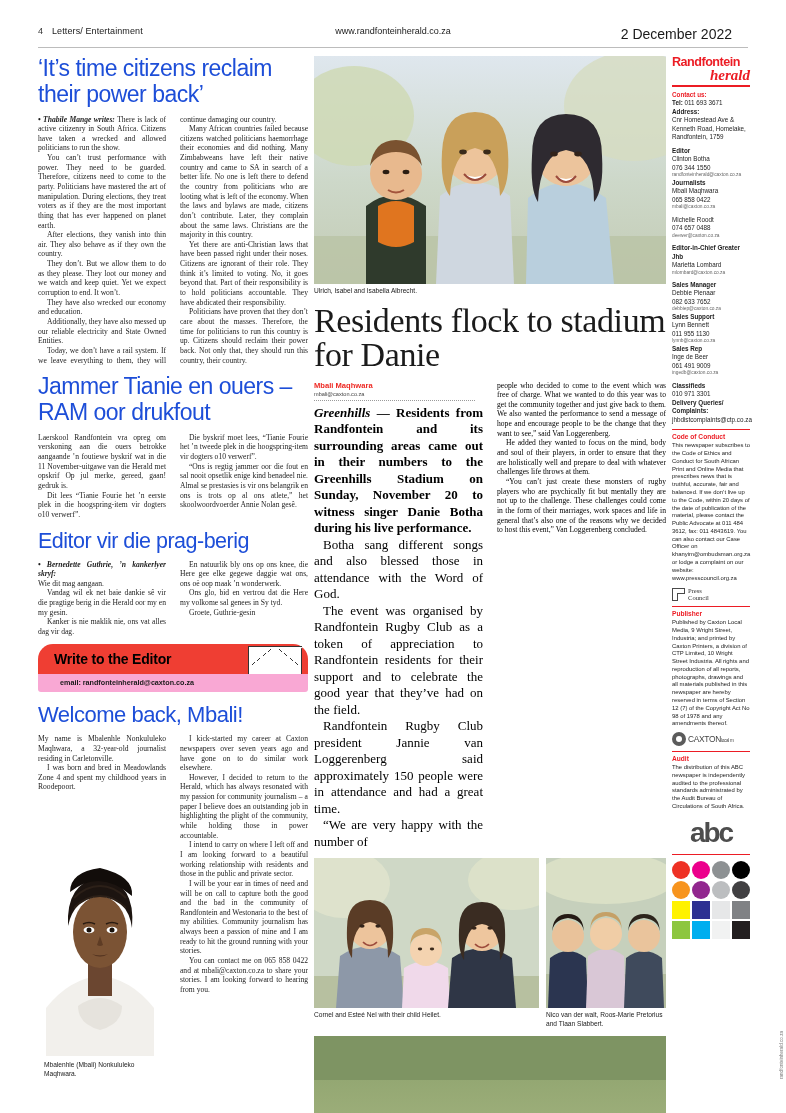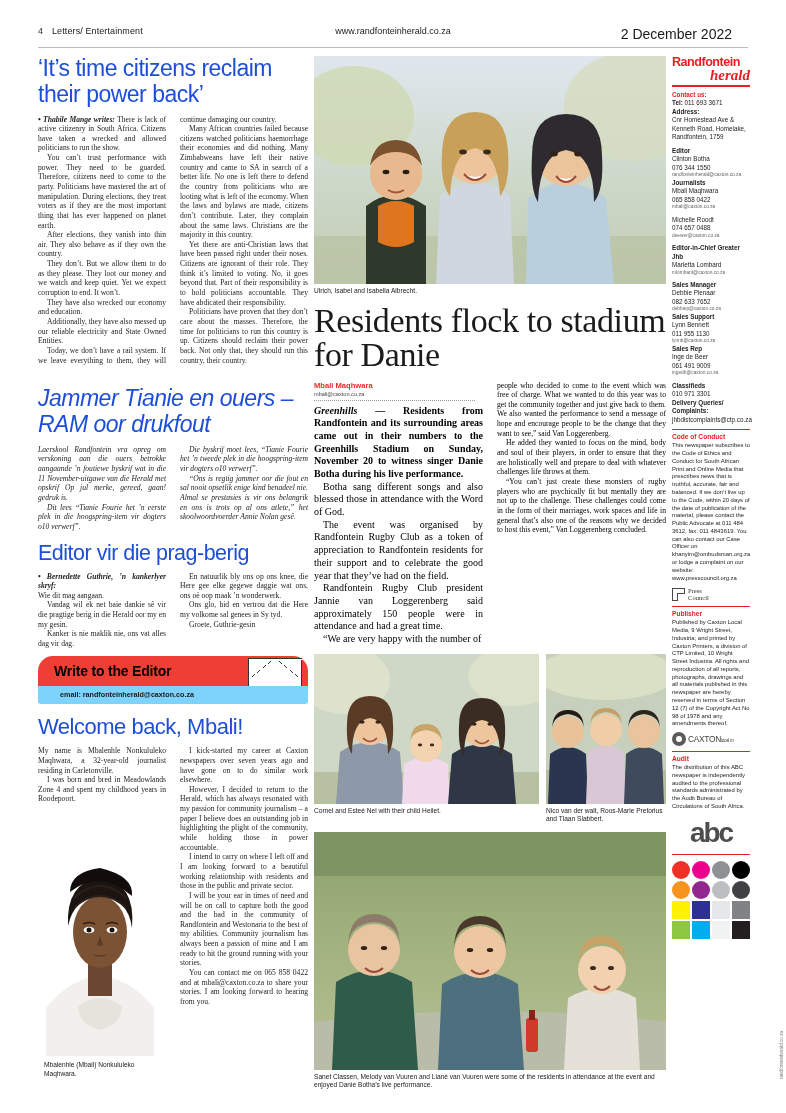--- a/index.html
+++ b/index.html
@@ -61,21 +61,21 @@
     position:absolute; left:0; top:0; width:270px; height:30px;
     background:#ef3e33; border-radius: 15px 15px 0 0;
     display:flex; align-items:center;
   }
   .editor-banner .red span {
     font-family:"Liberation Sans", sans-serif; font-weight:bold;
     font-size: 14px; color:#000000; margin-left: 16px; letter-spacing:-0.2px;
   }
   .editor-banner .grey {
     position:absolute; left:0; top:30px; width:270px; height:18px;
-    background:#7dd3fc; border-radius: 0 0 3px 3px;
+    background:#f9a8d4; border-radius: 0 0 3px 3px;
     display:flex; align-items:center;
   }
   .editor-banner .grey span {
     font-family:"Liberation Sans", sans-serif; font-weight:bold;
     font-size: 7.2px; color:#1a1a1a; margin-left: 22px;
   }
   .envelope {
     position:absolute; right: 6px; top: 2px; width: 54px; height: 40px;
     background:#fff; border:1px solid #333;
   }
@@ -199,21 +199,21 @@
         <p>They don’t. But we allow them to do as they please. They loot our money and we watch and keep quiet. Yet we expect corruption to end. It won’t.</p>
         <p>They have also wrecked our economy and education.</p>
         <p>Additionally, they have also messed up our reliable electricity and State Owned Entities.</p>
         <p>Today, we don’t have a rail system. If we leave everything to them, they will continue damaging our country.</p>
         <p class="first" style="text-indent:9px;">Many African countries failed because citizens watched politicians haemorrhage their economies and did nothing. Many Zimbabweans have left their native country and came to SA in search of a better life. No one is left there to defend the country from politicians who are looting what is left of the economy. When the laws and bylaws are made, citizens don’t contribute. Later, they complain about the same laws. Christians are the majority in this country.</p>
         <p>Yet there are anti-Christian laws that have been passed right under their noses. Citizens are ignorant of their role. They think it’s limited to voting. No, it goes beyond that. Part of their responsibility is to hold politicians accountable. They have abdicated their responsibility.</p>
         <p>Politicians have proven that they don’t care about the masses. Therefore, the time for politicians to run this country is up. Citizens should reclaim their power back. Not only that, they should run this country, their country.</p>
       </div>
     </div>
 
-    <div style="margin-top:21px;font-style:italic;">
+    <div style="margin-top:9px;">
       <h1 class="head-sans">Jammer Tianie en ouers – RAM oor drukfout</h1>
       <div class="two-col" style="margin-top:7px;">
         <p class="first">Laerskool Randfontein vra opreg om verskoning aan die ouers betrokke aangaande ’n foutiewe byskrif wat in die 11 November-uitgawe van die Herald met opskrif Op jul merke, gereed, gaan! gedruk is.</p>
         <p>Dit lees “Tianie Fourie het ’n eerste plek in die hoogspring-item vir dogters o10 verwerf”.</p>
         <p class="first" style="text-indent:9px;">Die byskrif moet lees, “Tianie Fourie het ’n tweede plek in die hoogspring-item vir dogters o10 verwerf”.</p>
         <p>“Ons is regtig jammer oor die fout en sal nooit opsetlik enige kind benadeel nie. Almal se prestasies is vir ons belangrik en ons is trots op al ons atlete,” het skoolwoordvoerder Annie Nolan gesê.</p>
       </div>
     </div>
 
     <div style="margin-top:10px;">
@@ -333,21 +333,21 @@
     </div>
     <div class="cap">Ulrich, Isabel and Isabella Albrecht.</div>
 
     <h1 class="head-serif" style="margin-top:8px;">Residents flock to stadium for Danie</h1>
 
     <div style="display:flex; gap:14px; margin-top:9px;">
       <div style="width:169px;">
         <div class="kicker-name">Mbali Maqhwara</div>
         <div class="kicker-mail">mbali@caxton.co.za</div>
         <div class="dotline"></div>
-        <div style="font-size:10px; line-height:1.27; text-align:justify;">
+        <div style="font-size:13px; line-height:1.27; text-align:justify;">
           <p class="lede"><em>Greenhills</em><span> — Residents from Randfontein and its surrounding areas came out in their numbers to the Greenhills Stadium on Sunday, November 20 to witness singer Danie Botha during his live performance.</span></p>
           <p style="text-indent:9px;">Botha sang different songs and also blessed those in attendance with the Word of God.</p>
           <p style="text-indent:9px;">The event was organised by Randfontein Rugby Club as a token of appreciation to Randfontein residents for their support and to celebrate the good year that they’ve had on the field.</p>
           <p style="text-indent:9px;">Randfontein Rugby Club president Jannie van Loggerenberg said approximately 150 people were in attendance and had a great time.</p>
           <p style="text-indent:9px;">“We are very happy with the number of</p>
         </div>
       </div>
       <div style="width:169px;">
         <div style="font-size:7.6px; line-height:1.27; text-align:justify;">
           <p>people who decided to come to the event which was free of charge. What we wanted to do this year was to get the community together and just give back to them. We also wanted the performance to send a message of hope and encourage people to be the change that they want to see,” said Van Loggerenberg.</p>

